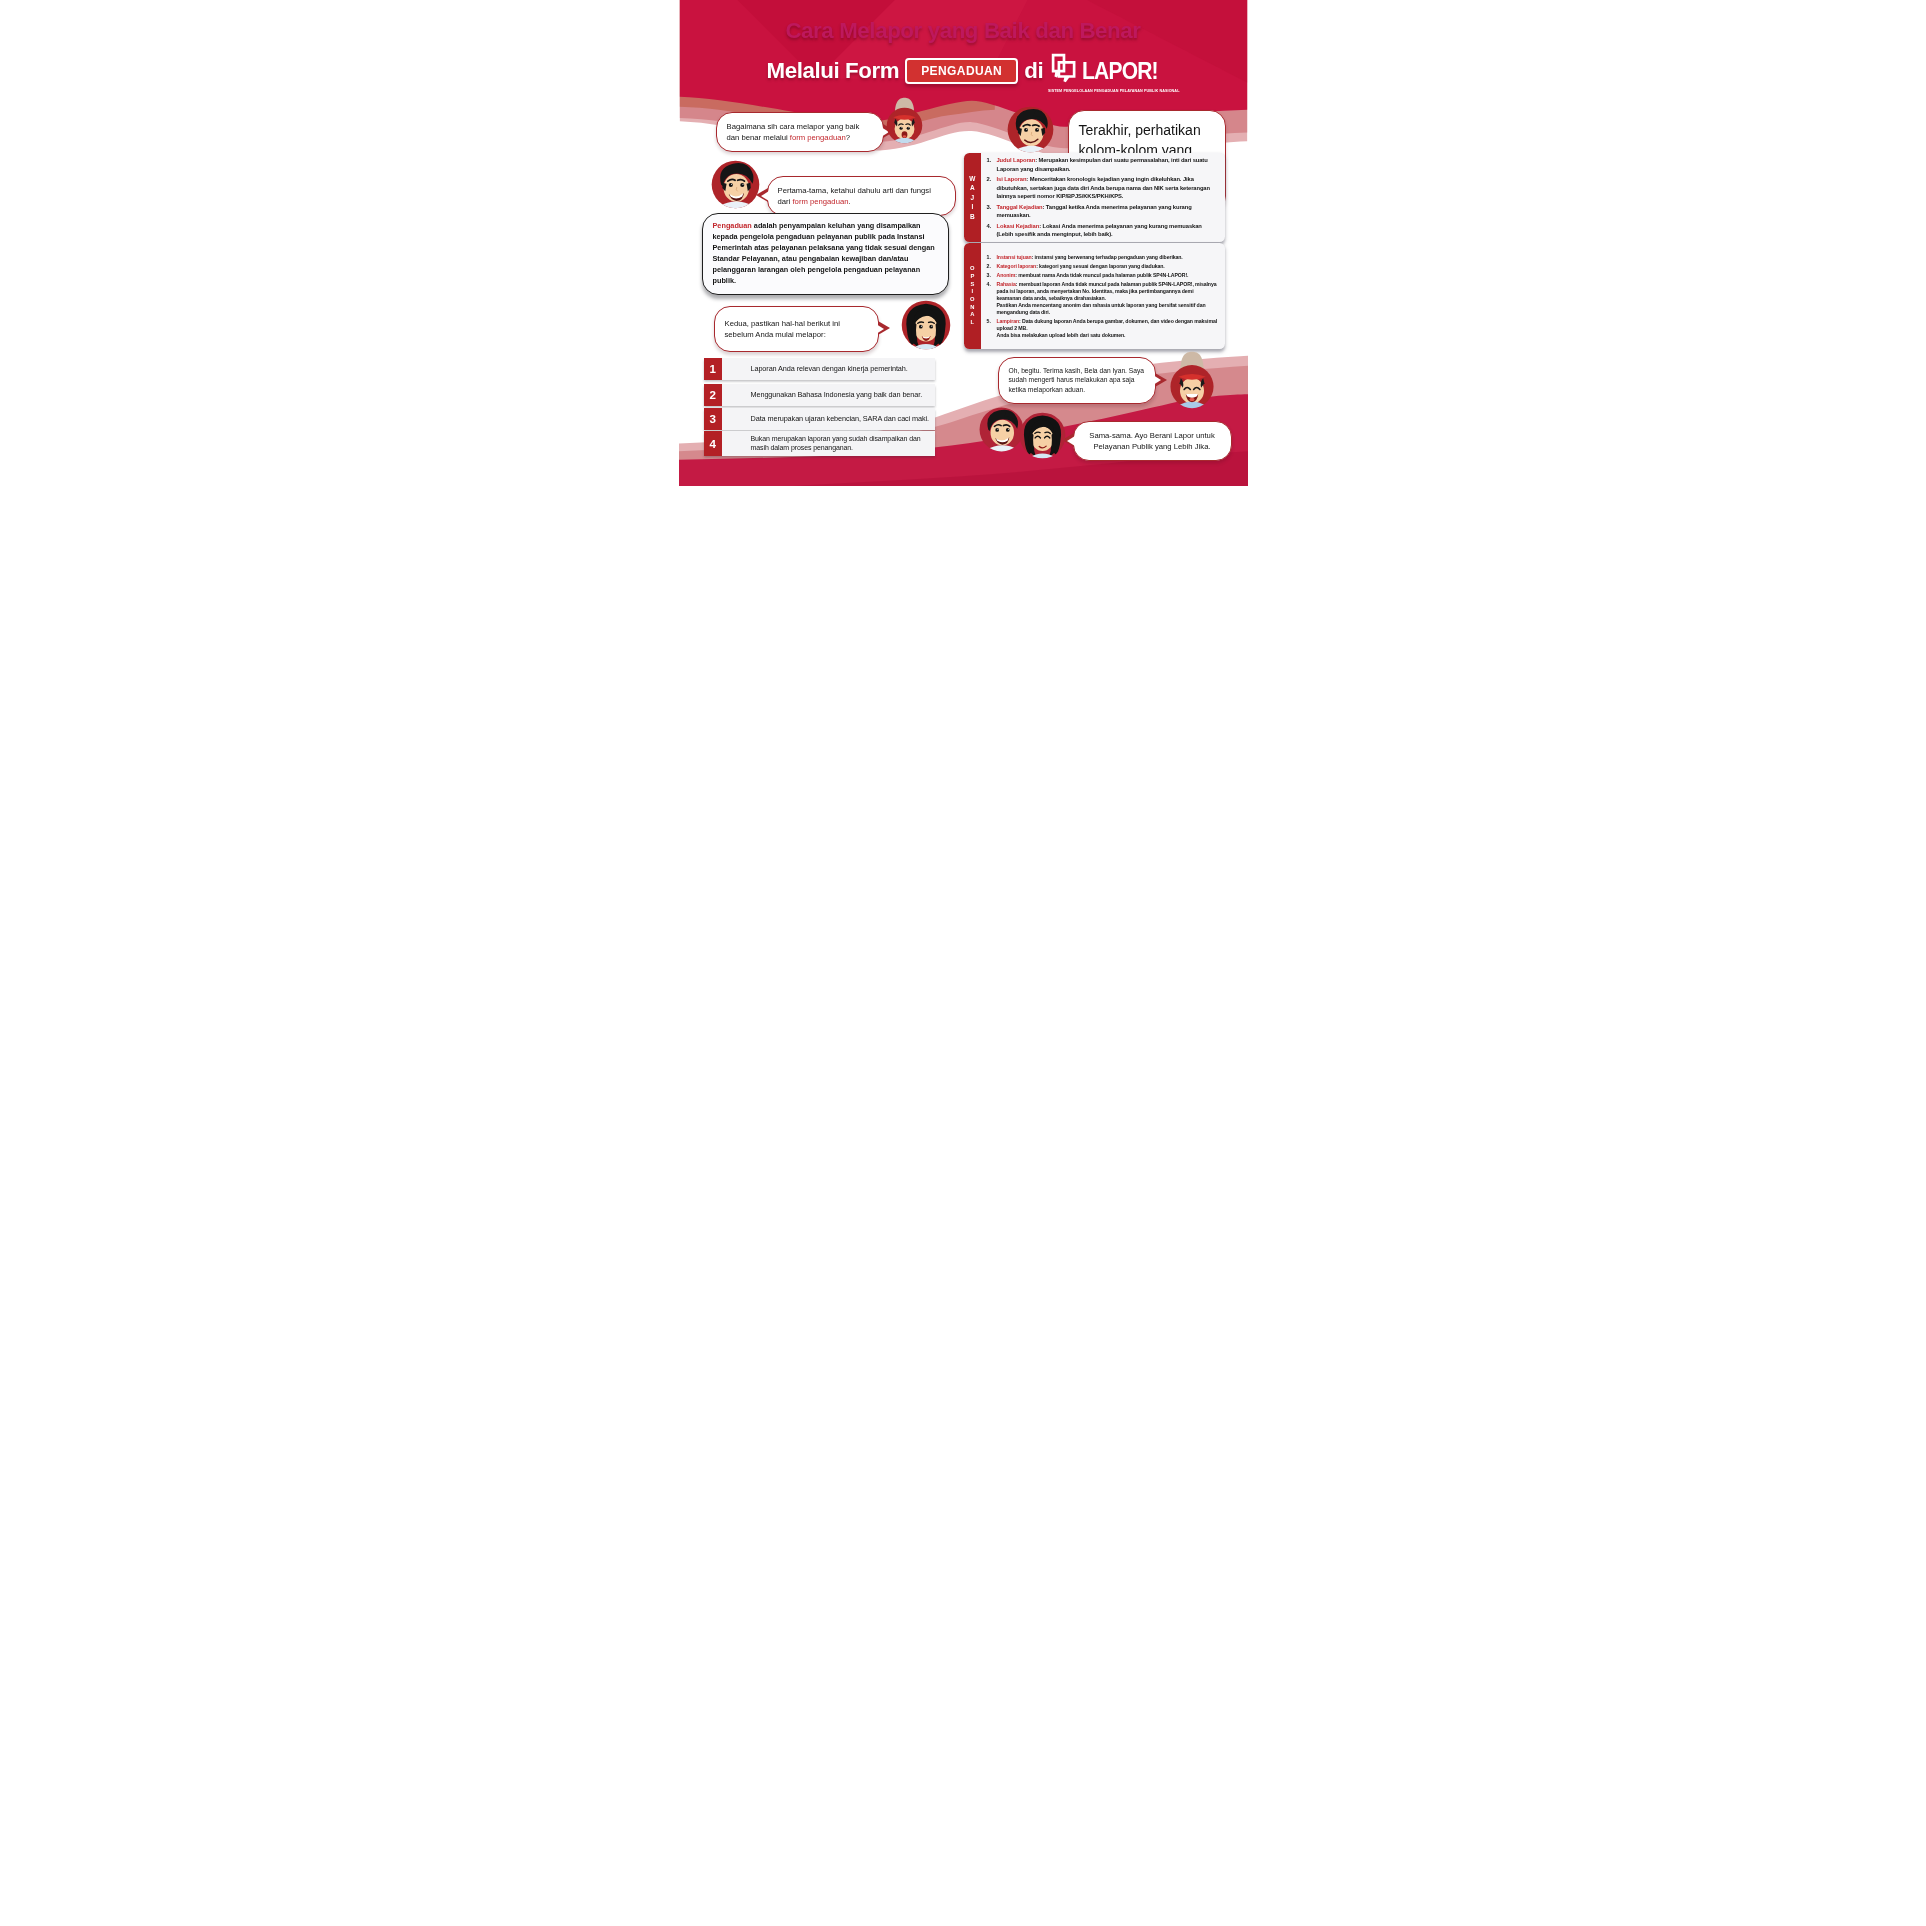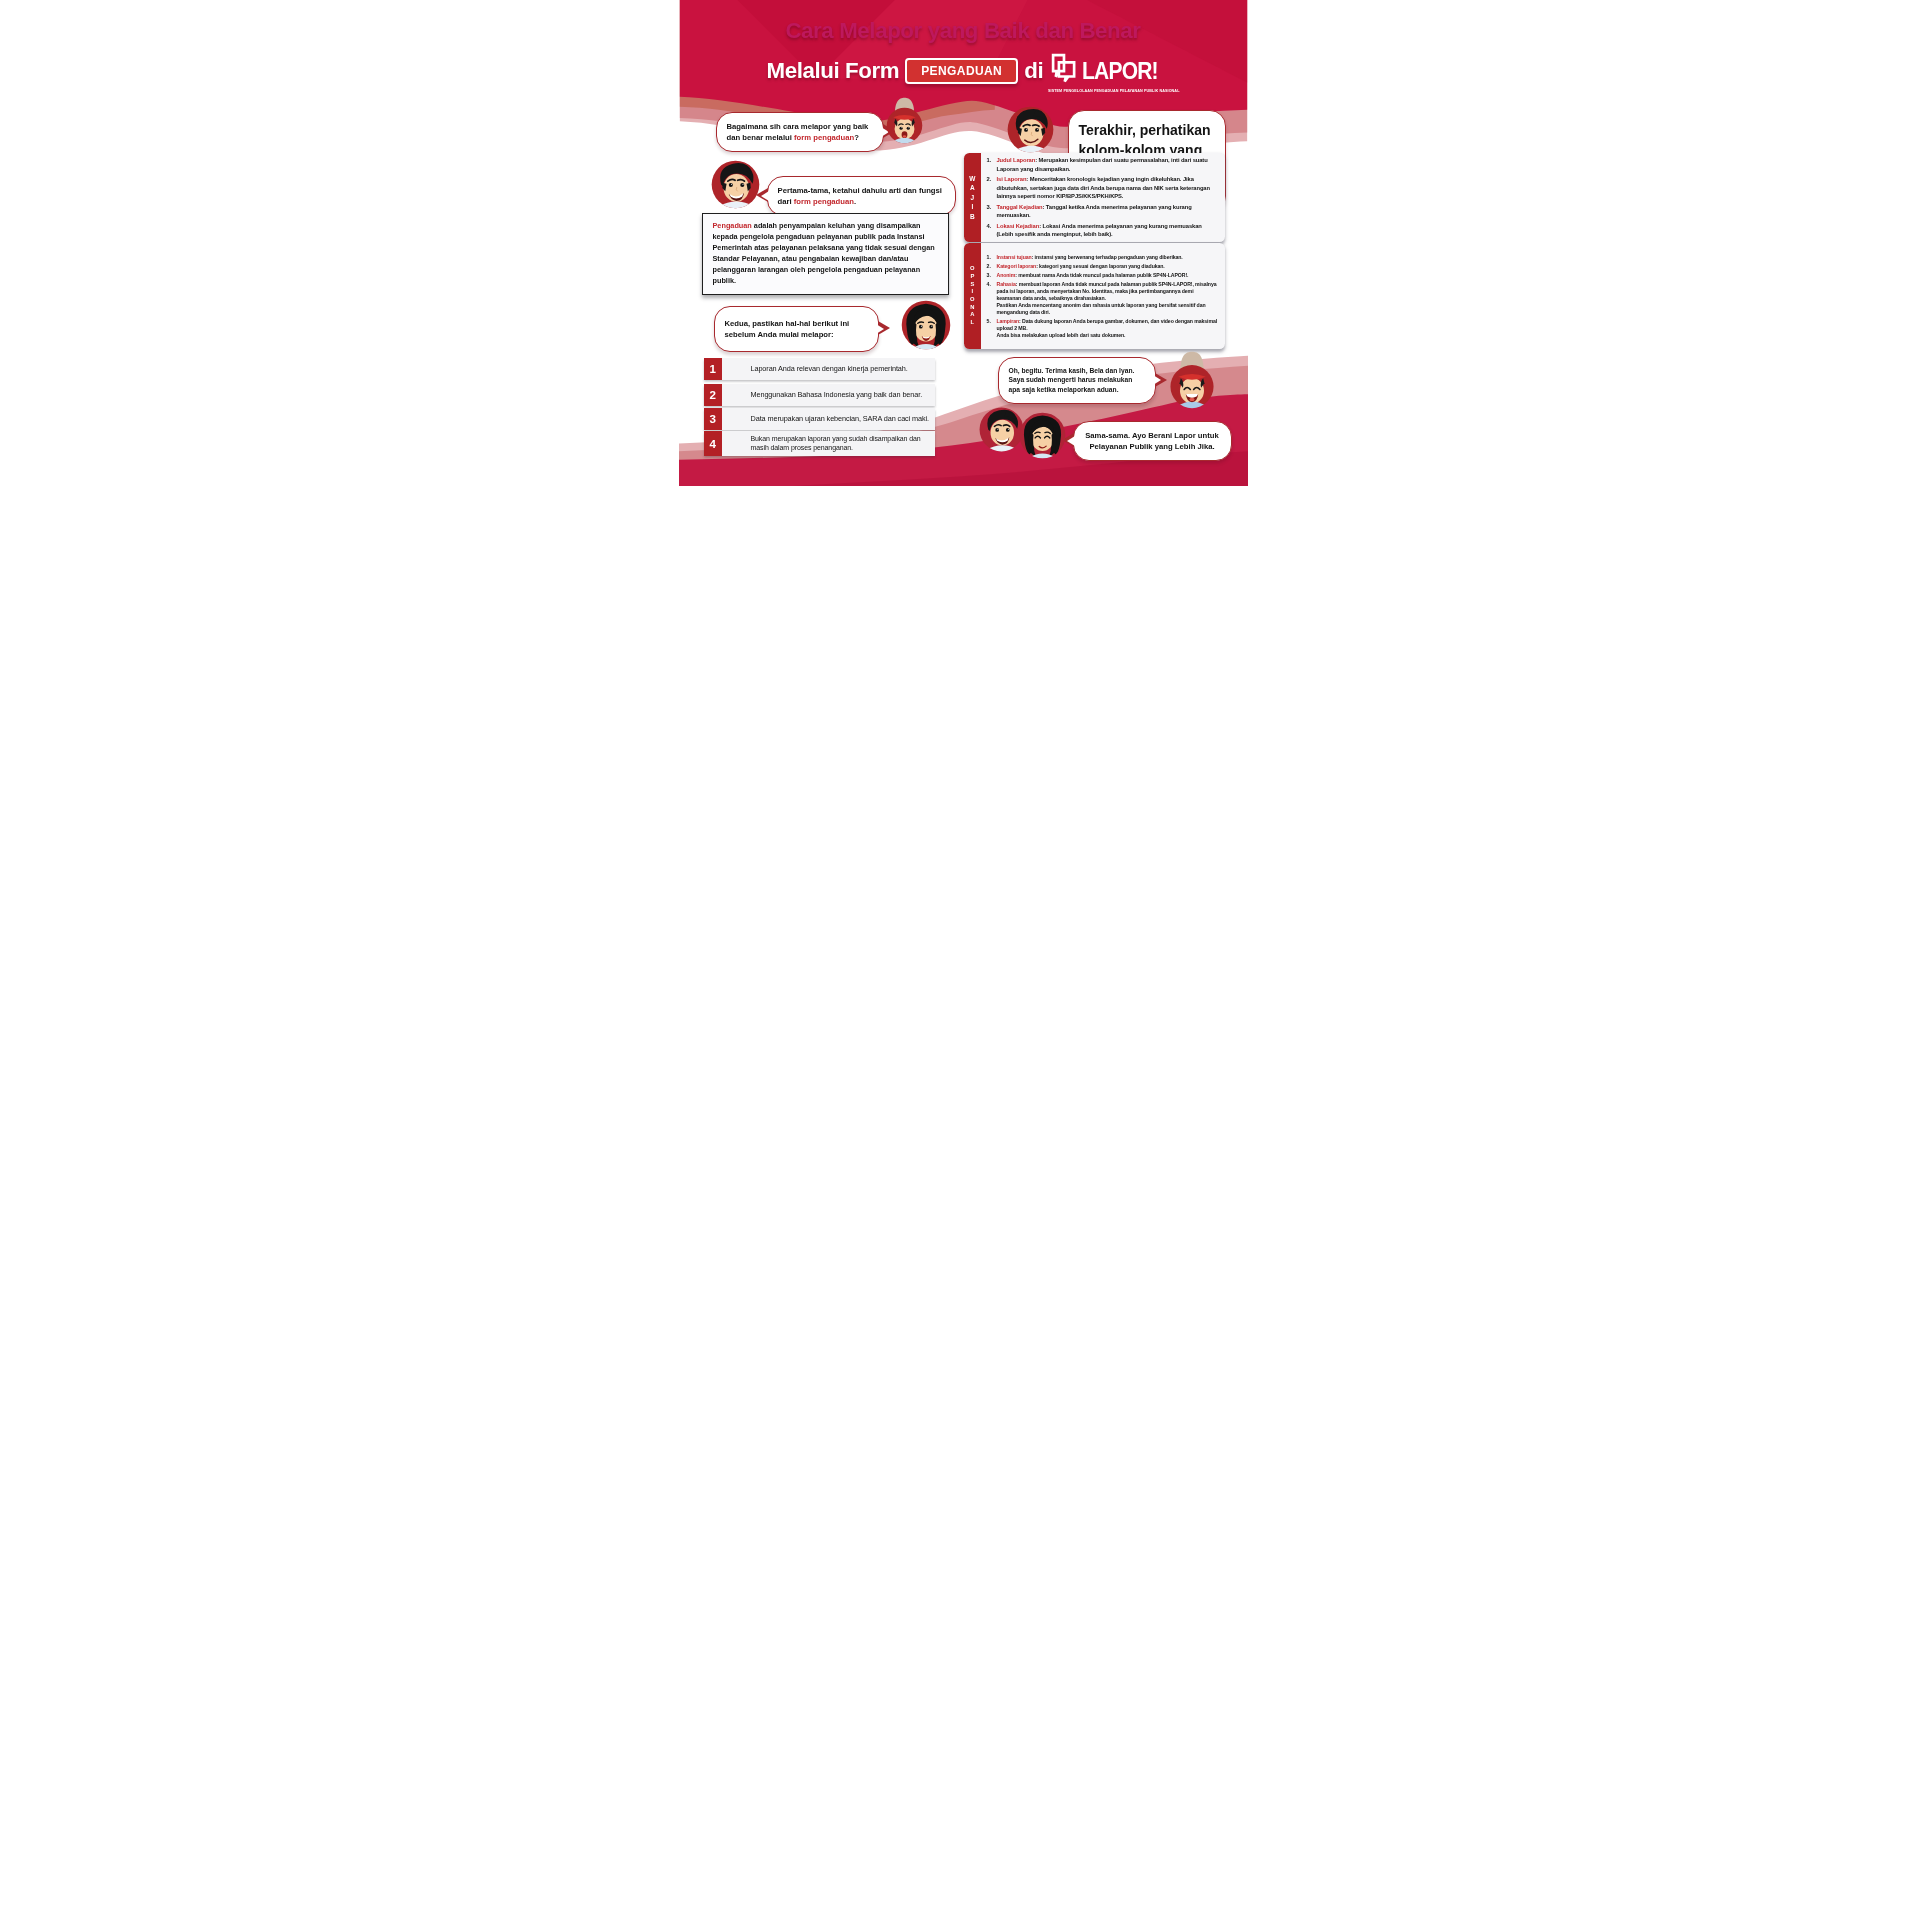--- a/index.html
+++ b/index.html
@@ -30,34 +30,34 @@
   .logo{display:flex;align-items:center;gap:3.9px;}
   .logo-text{font-size:21px;font-weight:800;letter-spacing:-0.8px;transform:scaleY(1.18);text-shadow:none;}
   .logo-sub{
     position:absolute;top:89px;right:68px;color:#fff;font-size:3.7px;font-weight:700;
     letter-spacing:0.1px;
   }
 
   
   .bubble{
     position:absolute;background:#fff;border:1.9px solid #A8292E;border-radius:16px;
-    padding:7.7px 10px;font-weight:700;font-size:7.7px;line-height:1.45;color:#141414;
+    padding:7.7px 10px;font-weight:400;font-size:7.7px;line-height:1.45;color:#141414;
     box-shadow:0 2.3px 3.5px rgba(60,10,20,.18);
   }
   .bubble.tr::before{content:"";position:absolute;right:-12px;top:calc(50% - 7.7px);
     border:7.7px solid transparent;border-right:0;border-left:12px solid #A8292E;}
   .bubble.tr::after{content:"";position:absolute;right:-6.5px;top:calc(50% - 5px);
     border:5px solid transparent;border-right:0;border-left:8.5px solid #fff;}
   .bubble.tl::before{content:"";position:absolute;left:-12px;top:calc(50% - 7.7px);
     border:7.7px solid transparent;border-left:0;border-right:12px solid #A8292E;}
   .bubble.tl::after{content:"";position:absolute;left:-6.5px;top:calc(50% - 5px);
     border:5px solid transparent;border-left:0;border-right:8.5px solid #fff;}
   .rd{color:#C2272D;}
   .defbox{
-    position:absolute;background:#FBFBFD;border:1.2px solid #1f1f1f;border-radius:0;
+    position:absolute;background:#FBFBFD;border:1.2px solid #1f1f1f;border-radius:16px;
     padding:7px 10px;font-weight:700;font-size:7.3px;line-height:1.5;
     box-shadow:0 3.1px 3.9px rgba(20,20,30,.35);
   }
 
   
   .panel{position:absolute;background:#F6F6F8;border-radius:5.4px;box-shadow:0 2.7px 3.5px rgba(80,80,95,.5);}
   .panel-tab{
     position:absolute;left:0;top:0;bottom:0;width:17.7px;background:#B01F24;
     border-radius:5.4px 0 0 5.4px;display:flex;align-items:center;justify-content:center;
     color:#fff;font-weight:800;text-align:center;

